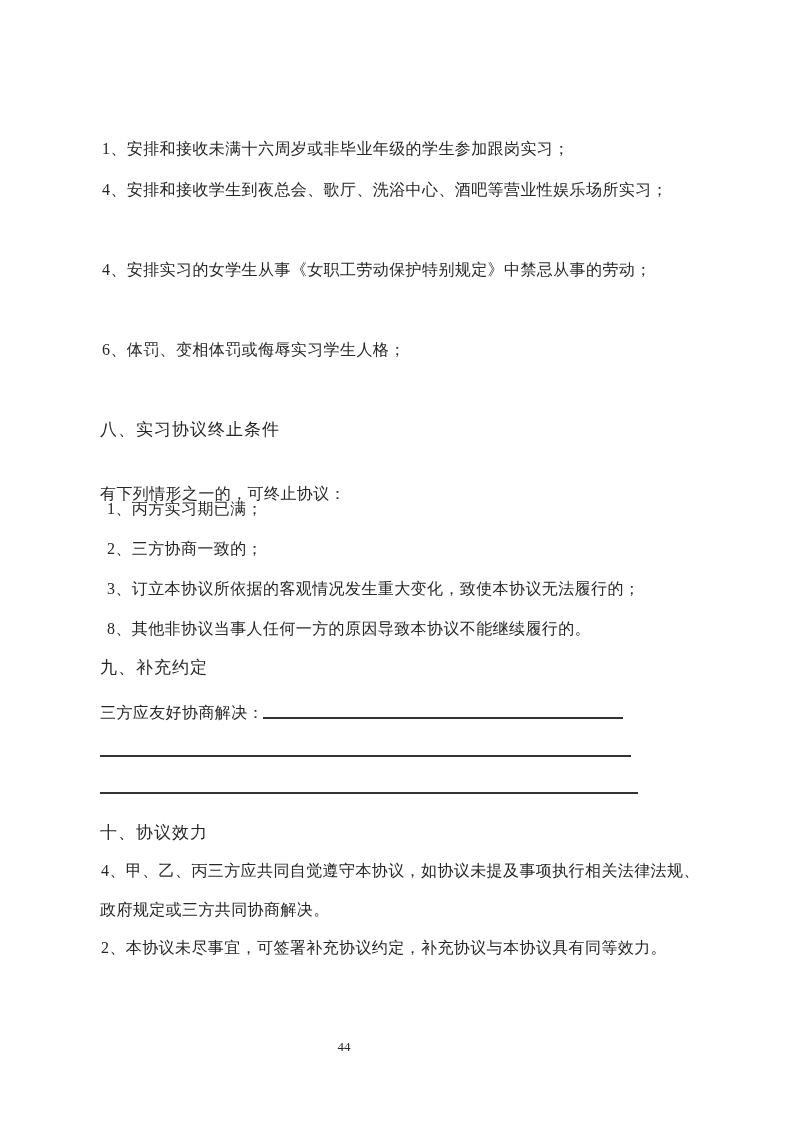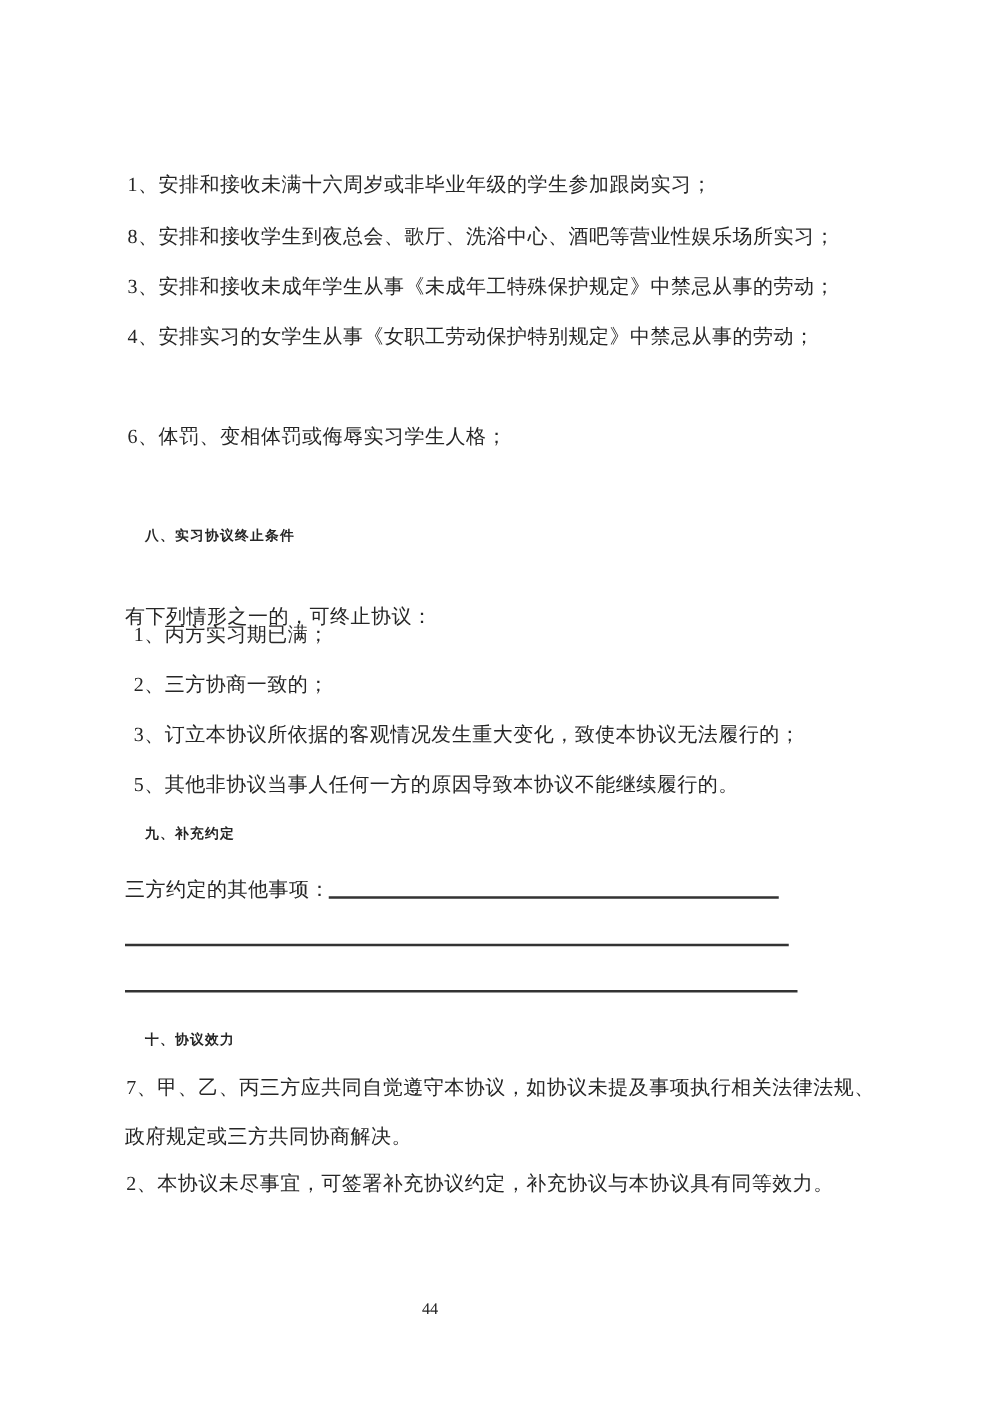--- a/index.html
+++ b/index.html
@@ -22,24 +22,23 @@
   }
   .ln {
     position: absolute;
     font-size: 16px;
     line-height: 19px;
     letter-spacing: 0.4px;
     color: var(--text);
     white-space: nowrap;
   }
   .hd {
-    font-weight: bold;
-    font-size: 11px;
+    font-weight: normal;
+    font-size: 17px;
     letter-spacing: 1px;
-    margin-left: 16px;
   }
   .blank {
     position: absolute;
     height: 17px;
     border-bottom: 2px solid var(--rule);
   }
   .emph {
     font-style: italic;
   }
   .page-number {
@@ -50,38 +49,37 @@
     font-size: 13px;
     color: var(--text);
   }
 </style>
 </head>
 <body>
 
 <div class="page">
 
   <p class="ln" style="left:102px; top:139px;">1、安排和接收未满十六周岁或非毕业年级的学生参加跟岗实习；</p>
-  <p class="ln" style="left:102px; top:180px;">8、安排和接收学生到夜总会、歌厅、洗浴中心、酒吧等营业性娱乐场所实习；</p>
-  <p class="ln" style="left:102px; top:220px;">3、安排和接收未成年学生从事《未成年工特殊保护规定》中禁忌从事的劳动；</p>
+  <p class="ln" style="left:102px; top:180px;">4、安排和接收学生到夜总会、歌厅、洗浴中心、酒吧等营业性娱乐场所实习；</p>
   <p class="ln" style="left:102px; top:260px;">4、安排实习的女学生从事《女职工劳动保护特别规定》中禁忌从事的劳动；</p>
   <p class="ln" style="left:102px; top:340px;">6、体罚、变相体罚或侮辱实习学生人格；</p>
 
   <h2 class="ln hd" style="left:100px; top:420px;">八、实习协议终止条件</h2>
   <p class="ln" style="left:100px; top:484px;">有下列情形之一的，可终止协议：</p>
   <p class="ln" style="left:107px; top:499px;">1、丙方实习期已满；</p>
   <p class="ln" style="left:107px; top:539px;">2、三方协商一致的；</p>
   <p class="ln" style="left:107px; top:579px;">3、订立本协议所依据的客观情况发生重大变化，致使本协议无法履行的；</p>
-  <p class="ln" style="left:107px; top:619px;">5、其他非协议当事人任何一方的原因导致本协议不能继续履行的。</p>
+  <p class="ln" style="left:107px; top:619px;">8、其他非协议当事人任何一方的原因导致本协议不能继续履行的。</p>
 
   <h2 class="ln hd" style="left:100px; top:658px;">九、补充约定</h2>
-  <p class="ln" style="left:100px; top:703px;">三方约定的其他事项：</p>
+  <p class="ln" style="left:100px; top:703px;">三方应友好协商解决：</p>
   <div class="blank" style="left:263px; top:702px; width:360px;"></div>
   <div class="blank" style="left:100px; top:740px; width:531px;"></div>
   <div class="blank" style="left:100px; top:777px; width:538px;"></div>
 
   <h2 class="ln hd" style="left:100px; top:823px;">十、协议效力</h2>
-  <p class="ln" style="left:101px; top:861px;">7、甲、乙、丙三方应共同自觉遵守本协议，如协议未提及事项执行相关法律法规、</p>
+  <p class="ln" style="left:101px; top:861px;">4、甲、乙、丙三方应共同自觉遵守本协议，如协议未提及事项执行相关法律法规、</p>
   <p class="ln" style="left:100px; top:900px;">政府规定或三方共同协商解决。</p>
   <p class="ln" style="left:101px; top:938px;">2、本协议未尽事宜，可签署补充协议约定，补充协议与本协议具有同等效力。</p>
 
   <div class="page-number" style="top:1039px;">44</div>
 
 </div>
 
 </body></html>

